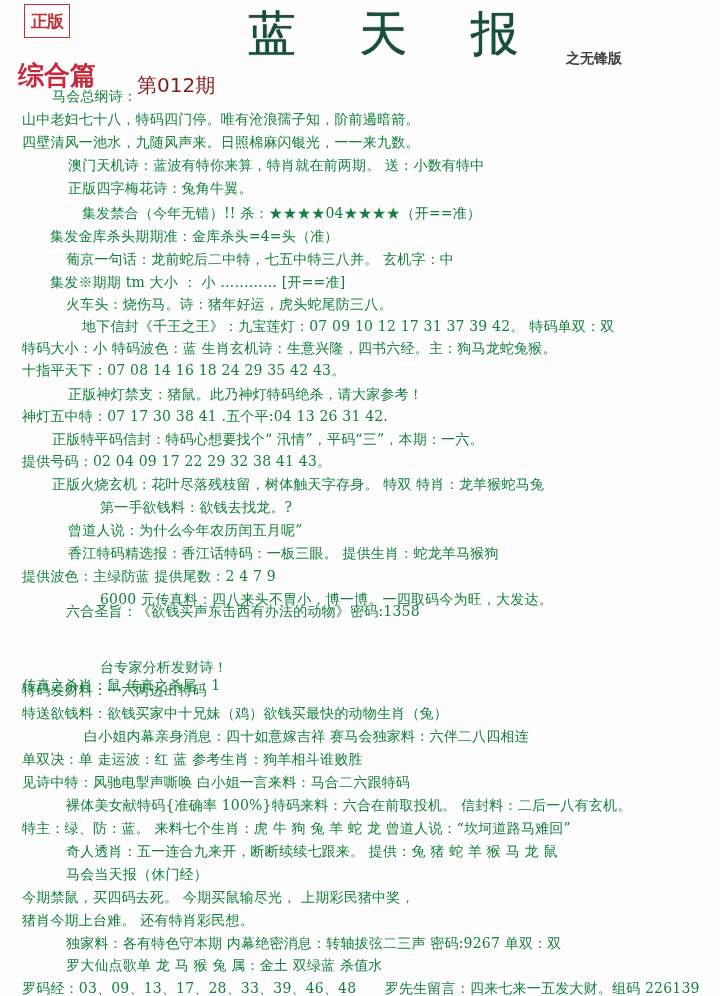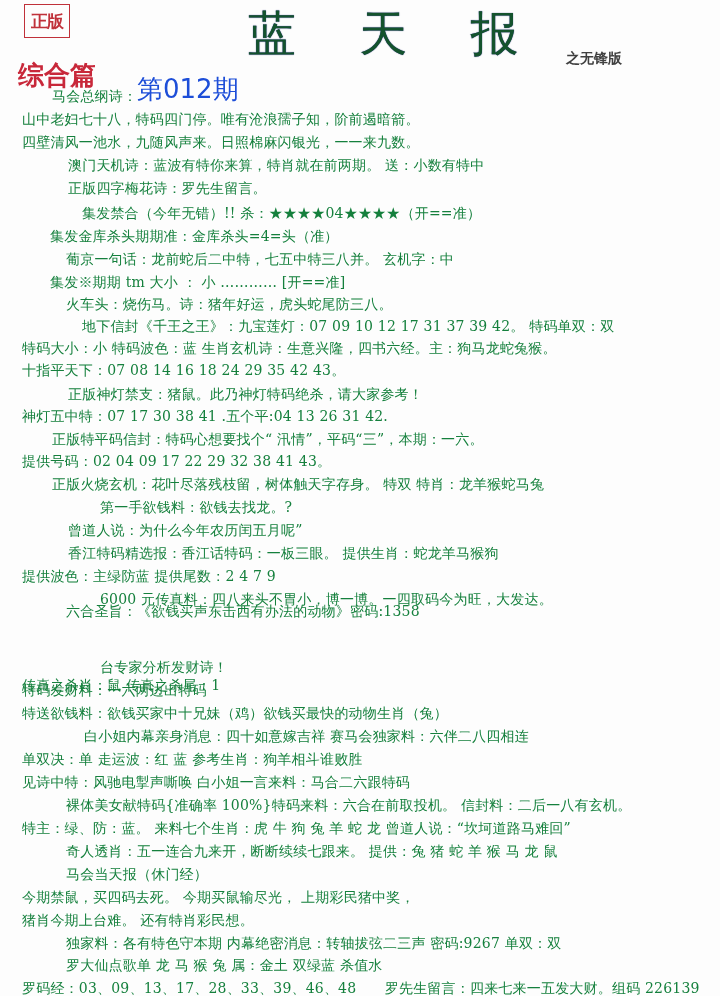--- a/index.html
+++ b/index.html
@@ -24,21 +24,21 @@
   .masthead {
     position:absolute; left:248px; top:2px; font-size:48px; color:#14532d;
     letter-spacing:24px; font-weight:normal;
     font-family: "DejaVu Serif", "Liberation Serif", serif;
     text-shadow:0 0 1px #0a0f6a;
   }
   .edition {
     position:absolute; left:566px; top:50px; font-size:14px; font-weight:bold; color:#404040;
   }
   .issue {
-    position:absolute; left:137px; top:72px; font-size:26px; color:#1d4ed8;
+    position:absolute; left:137px; top:72px; font-size:20px; color:#7f1d1d;
     font-family: "DejaVu Sans", "Liberation Sans", sans-serif;
   }
   .result {
     position:absolute; left:236px; top:76px; font-size:17px; color:#e01a1a;
     font-family: "DejaVu Sans", "Liberation Sans", sans-serif;
   }
   .line {
     position:absolute; font-size:14px; line-height:20px; white-space:nowrap; color:#15803d;
     letter-spacing:0.2px;
   }
@@ -51,21 +51,21 @@
   <div class="section-label">综合篇</div>
   <div class="masthead">蓝 天 报</div>
   <div class="edition">之无锋版</div>
   <div class="issue">第012期</div>
 
   <div id="content">
       <div class="line" style="left: 52px; top: 86px;">马会总纲诗：</div>
       <div class="line" style="left: 22px; top: 109px;">山中老妇七十八，特码四门停。唯有沧浪孺子知，阶前遏暗箭。</div>
       <div class="line" style="left: 22px; top: 132px;">四壁清风一池水，九随风声来。日照棉麻闪银光，一一来九数。</div>
       <div class="line" style="left: 68px; top: 155px;">澳门天机诗：蓝波有特你来算，特肖就在前两期。 送：小数有特中</div>
-      <div class="line" style="left: 68px; top: 178px;">正版四字梅花诗：罗先生留言。</div>
+      <div class="line" style="left: 68px; top: 178px;">正版四字梅花诗：兔角牛翼。</div>
       <div class="line" style="left: 82px; top: 203px;">集发禁合（今年无错）!! 杀：★★★★04★★★★（开==准）</div>
       <div class="line" style="left: 50px; top: 226px;">集发金库杀头期期准：金库杀头=4=头（准）</div>
       <div class="line" style="left: 66px; top: 249px;">葡京一句话：龙前蛇后二中特，七五中特三八并。 玄机字：中</div>
       <div class="line" style="left: 50px; top: 272px;">集发※期期 tm 大小 ： 小 ………… [开==准]</div>
       <div class="line" style="left: 66px; top: 294px;">火车头：烧伤马。诗：猪年好运，虎头蛇尾防三八。</div>
       <div class="line" style="left: 82px; top: 316px;">地下信封《千王之王》：九宝莲灯：07 09 10 12 17 31 37 39 42。 特码单双：双</div>
       <div class="line" style="left: 22px; top: 338px;">特码大小：小 特码波色：蓝 生肖玄机诗：生意兴隆，四书六经。主：狗马龙蛇兔猴。</div>
       <div class="line" style="left: 22px; top: 360px;">十指平天下：07 08 14 16 18 24 29 35 42 43。</div>
       <div class="line" style="left: 68px; top: 384px;">正版神灯禁支：猪鼠。此乃神灯特码绝杀，请大家参考！</div>
       <div class="line" style="left: 22px; top: 406px;">神灯五中特：07 17 30 38 41 .五个平:04 13 26 31 42.</div>

